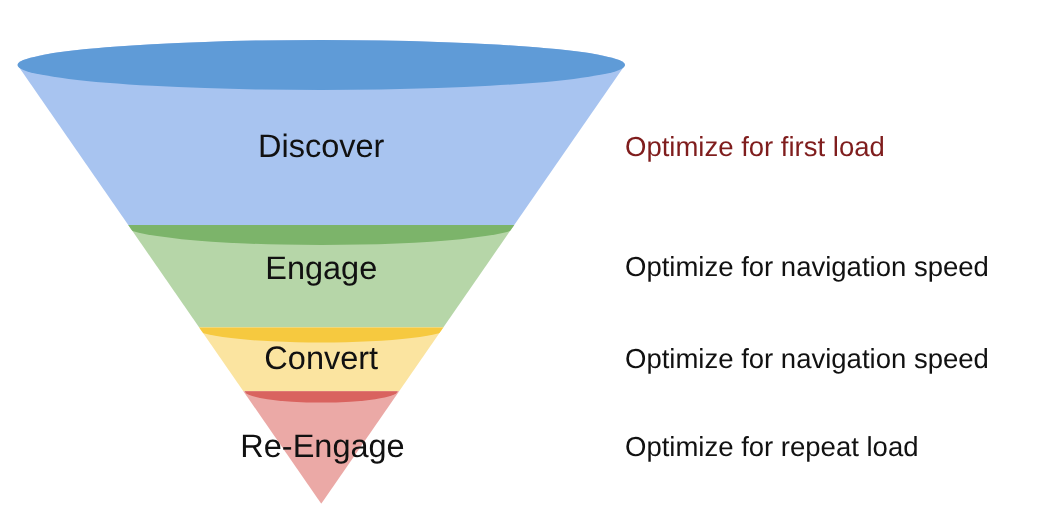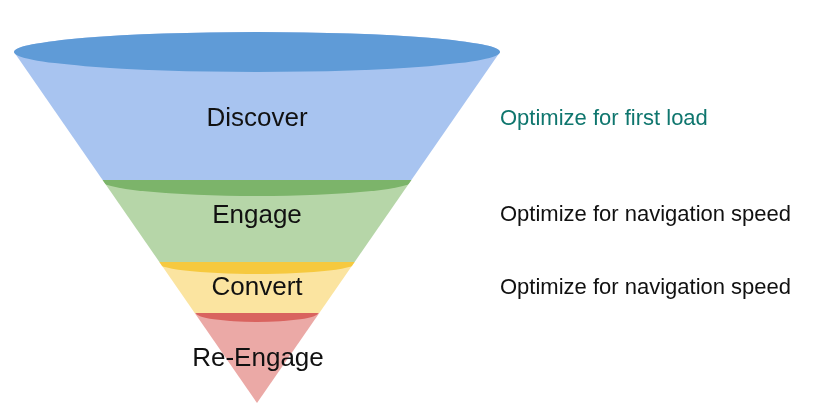--- a/index.html
+++ b/index.html
@@ -96,20 +96,21 @@
         <ellipse cx="257" cy="313" rx="61" ry="9" style="fill:#d9635f" fill="#d9635f"></ellipse>
       </g>
     </g>
 
     <text class="stage-label" x="257" y="119" style="fill: rgb(17, 17, 17);">Discover</text>
     <text class="stage-label" x="257" y="216" style="fill: rgb(17, 17, 17);">Engage</text>
     <text class="stage-label" x="257" y="288" style="fill: rgb(17, 17, 17);">Convert</text>
     <text class="stage-label" x="258" y="359" style="fill: rgb(17, 17, 17);">Re-Engage</text>
   </svg>
 
-  <div class="annotation-text" style="left: 500px; top: 107px; color: #0f766e;">Optimize for first load</div>
+  <div class="annotation-text" style="left: 500px; top: 107px; color: #7f1d1d;">Optimize for first load</div>
 
   <div class="annotation-text" style="left: 500px; top: 203px; color: rgb(17, 17, 17);">Optimize for navigation speed</div>
 
   <div class="annotation-text" style="left: 500px; top: 276px; color: rgb(17, 17, 17);">Optimize for navigation speed</div>
 
+  <div class="annotation-text" style="left: 500px; top: 347px; color: rgb(17, 17, 17);">Optimize for repeat load</div>
 
 </div>
 
 </body></html>

